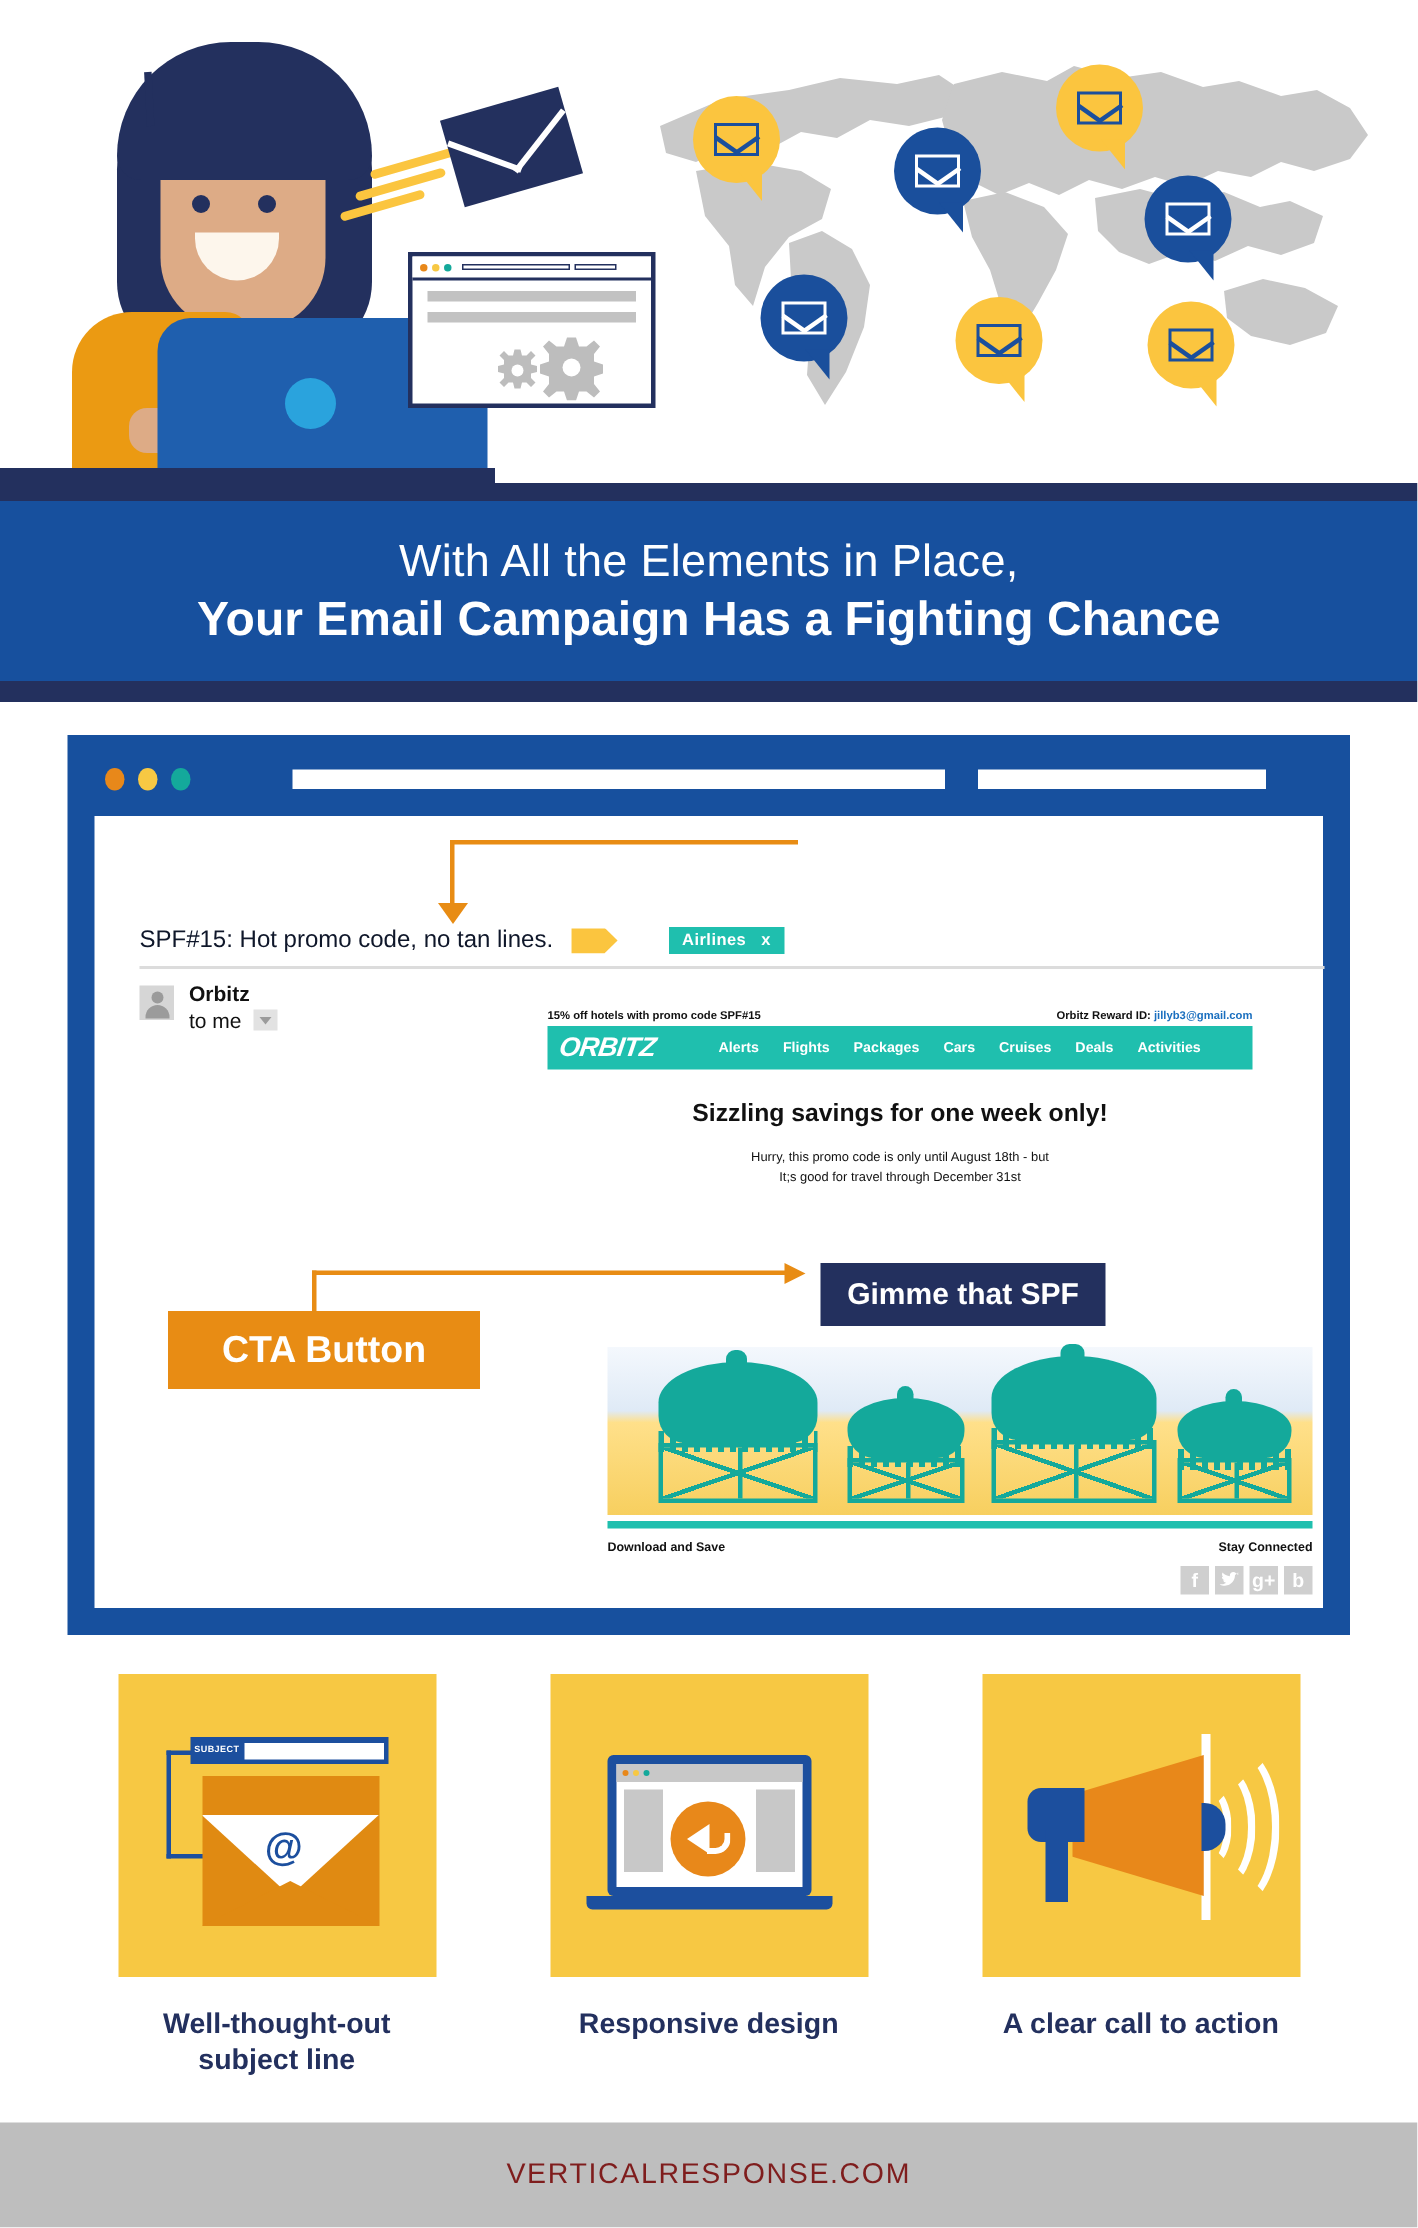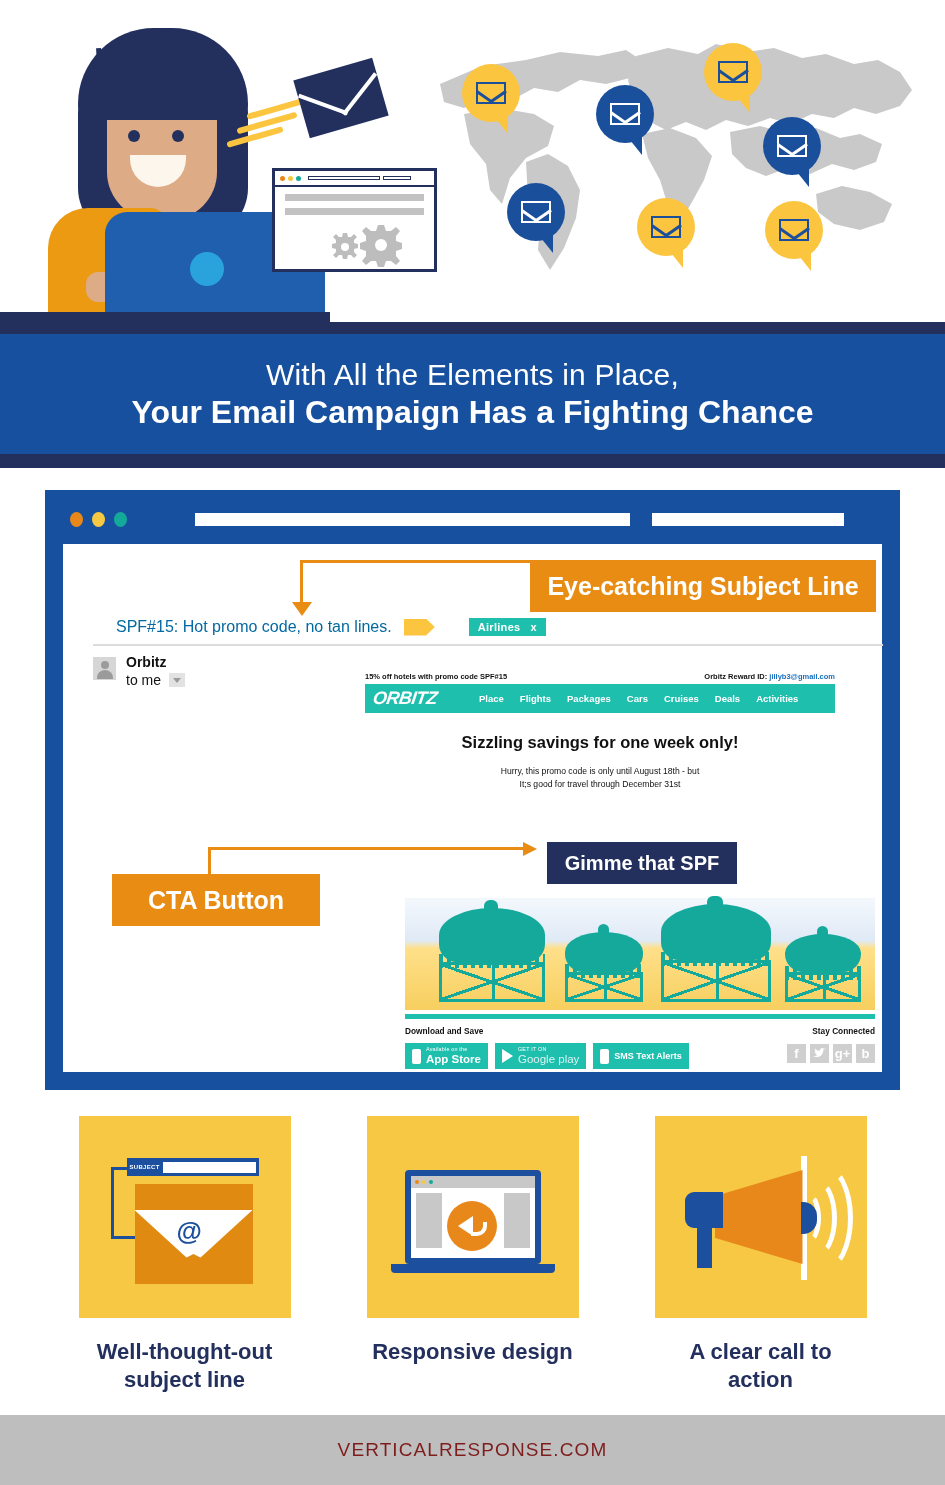--- a/index.html
+++ b/index.html
@@ -93,21 +93,21 @@
   .mock-body { background: #ffffff; position: relative; height: 528px; padding: 0; }
 
   
   .callout { position: absolute; background: #e88c14; color: #fff; font-weight: bold;
              display: flex; align-items: center; justify-content: center; }
   #callout-subject { left: 467px; top: 16px; width: 346px; height: 52px; font-size: 25px; }
   #callout-cta { left: 49px; top: 330px; width: 208px; height: 52px; font-size: 25px; }
 
   .subject-row { position: absolute; left: 30px; top: 74px; width: 790px;
                  display: flex; align-items: center; }
-  .subject-text { font-size: 16px; color: #0369a1; margin-left: 23px; }
+  .subject-text { font-size: 16px; color: #0f172a; }
   .flag-marker { width: 31px; height: 17px; background: #fbc53f; margin-left: 12px;
                  clip-path: polygon(0 0, 72% 0, 100% 50%, 72% 100%, 0 100%); }
   .tag { margin-left: 34px; background: #1fbfae; color: #fff; font-size: 11px;
          font-weight: bold; padding: 3px 9px; letter-spacing: .3px; }
   .tag .x { margin-left: 10px; }
   .hr { position: absolute; left: 30px; top: 100px; width: 790px; height: 2px; background: #dcdcdc; }
 
   .sender { position: absolute; left: 30px; top: 110px; display: flex; align-items: flex-start; }
   .avatar { width: 23px; height: 23px; background: #d6d6d6; position: relative; margin-top: 3px; }
   .avatar:before { content:""; position:absolute; left: 8px; top: 4px; width: 8px; height: 8px;
@@ -173,21 +173,21 @@
   .soc { width: 19px; height: 19px; background: #cfcfcf; color: #fff; font-weight: bold;
          font-size: 13px; display: flex; align-items: center; justify-content: center; }
 
   
   .arrow-line { position: absolute; background: #e88c14; }
 
   
   .cards { display: flex; justify-content: center; gap: 76px; margin-top: 26px; }
   .card { width: 212px; }
   .card-icon { width: 212px; height: 202px; background: #f7c843; position: relative; overflow: hidden; }
-  .card-label { text-align: center; margin-top: 20px; font-size: 22px; font-weight: bold;
+  .card-label { text-align: center; margin-top: 20px; font-size: 19px; font-weight: bold;
                 color: #23305e; line-height: 1.25; }
 
   
   .c1-field { position:absolute; left: 48px; top: 42px; width: 132px; height: 18px; background: #1c4f9e;
               display:flex; align-items:center; padding: 0 3px; }
   .c1-field .lab { color:#fff; font-size: 6px; font-weight: bold; letter-spacing: .3px; }
   .c1-field .inp { flex:1; height: 11px; background:#fff; margin-left: 3px; }
   .c1-arrow-v { position:absolute; left: 32px; top: 51px; width: 3px; height: 72px; background: #1c4f9e; }
   .c1-arrow-h1 { position:absolute; left: 32px; top: 51px; width: 18px; height: 3px; background: #1c4f9e; }
   .c1-arrow-h2 { position:absolute; left: 32px; top: 120px; width: 34px; height: 3px; background: #1c4f9e; }
@@ -344,21 +344,20 @@
     </div>
     <div class="chrome-bar a"></div>
     <div class="chrome-bar b"></div>
   </div>
 
   <div class="mock-body">
 
     <div class="arrow-line" style="left:237px; top:16px; width:232px; height:3px;"></div>
     <div class="arrow-line" style="left:237px; top:16px; width:3px; height:46px;"></div>
     <div style="position:absolute; left:229px; top:58px; width:0; height:0; border-left:10px solid transparent; border-right:10px solid transparent; border-top:14px solid #e88c14;"></div>
-    <div class="callout" id="callout-subject">Eye-catching Subject Line</div>
 
     <div class="subject-row">
       <div class="subject-text">SPF#15: Hot promo code, no tan lines.</div>
       <div class="flag-marker"></div>
       <div class="tag">
         <span>Airlines</span><span class="x">x</span>
       </div>
     </div>
     <div class="hr"></div>
 
@@ -371,21 +370,21 @@
     </div>
 
     <div class="oemail">
       <div class="oe-top">
         <span class="oe-promo">15% off hotels with promo code SPF#15</span>
         <span><span>Orbitz Reward ID:</span> <span class="oe-rid-mail">jillyb3@gmail.com</span></span>
       </div>
       <div class="oe-nav">
         <div class="oe-logo">ORBITZ</div>
         <div class="oe-links">
-          <span>Place</span>
+          <span>Alerts</span>
           <span>Flights</span>
           <span>Packages</span>
           <span>Cars</span>
           <span>Cruises</span>
           <span>Deals</span>
           <span>Activities</span>
         </div>
       </div>
       <div class="oe-head">Sizzling savings for one week only!</div>
       <div class="oe-sub">
@@ -430,40 +429,20 @@
               <div class="mid"></div>
             </div>
       </div>
     </div>
     <div class="beach-line"></div>
 
     <div class="ofoot">
       <div class="ofoot-row">
         <span>Download and Save</span>
         <span>Stay Connected</span>
-      </div>
-      <div class="ofoot-badges">
-        <div class="badge">
-          <div class="phone"></div>
-          <div class="badge-t">
-            <span class="small">Available on the</span>
-            <span class="big">App Store</span>
-          </div>
-        </div>
-        <div class="badge">
-          <div class="play"></div>
-          <div class="badge-t">
-            <span class="small">GET IT ON</span>
-            <span class="big light">Google play</span>
-          </div>
-        </div>
-        <div class="badge">
-          <div class="phone"></div>
-          <span class="sms">SMS Text Alerts</span>
-        </div>
       </div>
       <div class="socials">
         <div class="soc">f</div>
         <div class="soc">
           <svg width="13" height="11" viewBox="0 0 13 11">
                 <path d="M13 1.3c-.5.2-1 .4-1.5.4.5-.3.9-.8 1.1-1.4-.5.3-1 .5-1.6.6C10.5.3 9.9 0 9.2 0 7.9 0 6.9 1 6.9 2.3c0 .2 0 .4.1.5C5 2.7 3.2 1.8 2 .4c-.2.4-.3.8-.3 1.2 0 .8.4 1.5 1 1.9-.4 0-.8-.1-1.1-.3 0 1.1.8 2 1.8 2.2-.2.1-.4.1-.6.1h-.4c.3.9 1.1 1.6 2.1 1.6-.8.6-1.8 1-2.8 1H0c1 .7 2.3 1 3.6 1 4.3 0 6.7-3.6 6.7-6.7v-.3c.5-.3.9-.8 1.2-1.3z" fill="#ffffff"></path>
               </svg>
         </div>
         <div class="soc">g+</div>
         <div class="soc">b</div>

